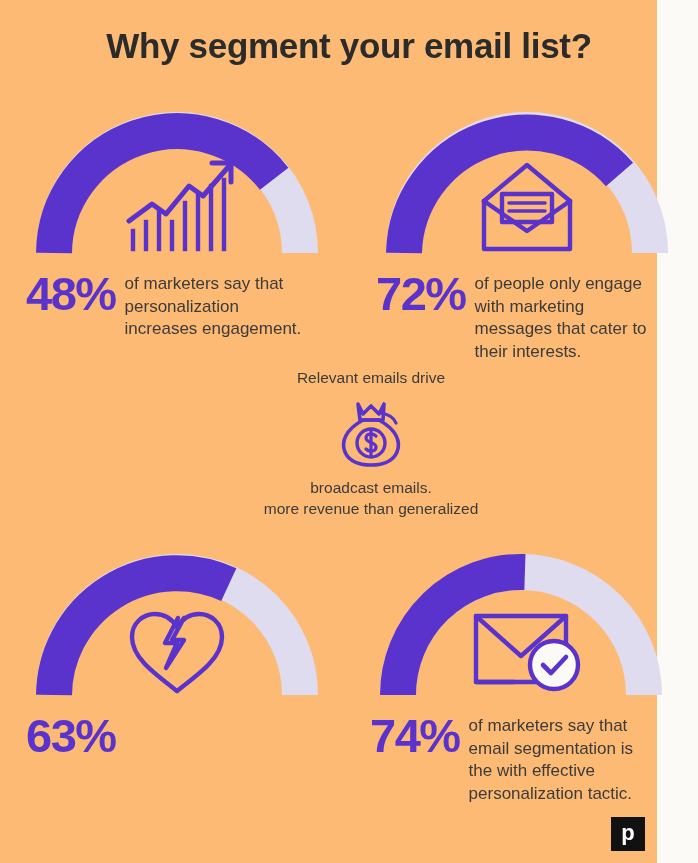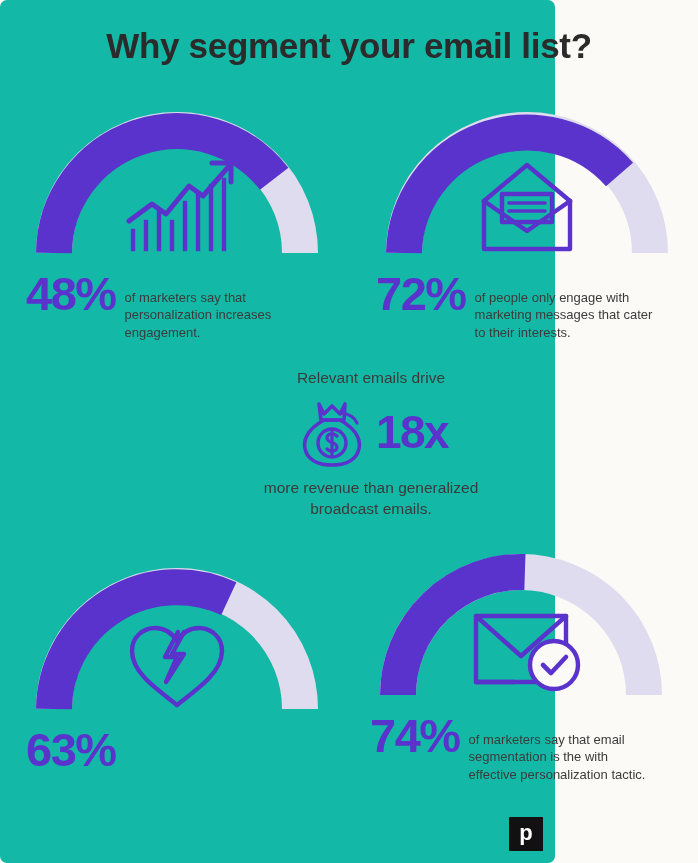--- a/index.html
+++ b/index.html
@@ -11,24 +11,23 @@
 
   body {
     background: #fcfaf6;
     font-family: "Liberation Sans", sans-serif;
     position: relative;
     overflow: hidden;
   }
 
   .page {
     position: relative;
-    width: 555px;
+    width: 657px;
     height: 863px;
-    background: #14b8a6;
-    border-radius: 7px;
+    background: #fdba74;
   }
 
   
   .title {
     position: absolute;
     top: 26px;
     left: 0;
     width: 698px;
     text-align: center;
     font-size: 35px;
@@ -38,21 +37,21 @@
   }
 
   
   .stat {
     position: absolute;
     width: 330px;
     height: 250px;
   }
   .stat-tl { left: 12px;  top: 108px; }
   .stat-tr { left: 362px; top: 108px; }
-  .stat-bl { left: 12px;  top: 564px; }
+  .stat-bl { left: 12px;  top: 550px; }
   .stat-br { left: 356px; top: 550px; }
 
   .gauge-wrap {
     position: relative;
     width: 290px;
     height: 152px;
     margin: 0 auto;
   }
   .gauge-wrap svg { display: block; }
 
@@ -69,26 +68,25 @@
   .pct {
     font-size: 47px;
     font-weight: bold;
     color: #5a33cc;
     line-height: 1;
     letter-spacing: -1.5px;
     white-space: nowrap;
     padding-top: 4px;
   }
   .caption {
-    font-size: 13px;
+    font-size: 17px;
     line-height: 1.33;
     color: #3b3b3b;
     padding-top: 7px;
     max-width: 180px;
-    margin-top: 16px;
   }
 
   
   .mid {
     position: absolute;
     left: 0;
     top: 368px;
     width: 698px;
     text-align: center;
     padding-left: 44px;
@@ -204,26 +202,25 @@
       <svg width="76" height="72" viewBox="0 0 76 72">
         <g stroke="#5a33cc" fill="none" stroke-width="3.6" stroke-linejoin="round" stroke-linecap="round">
           <path d="M 25 8 L 30 18 L 38 10 L 46 18 L 51 8 L 50 24 L 27 24 Z"></path>
           <path d="M 30 24 C 12 34 8 46 12 56 C 16 66 28 69 38 69 C 48 69 60 66 64 56 C 68 46 64 34 46 24 Z"></path>
           <path d="M 47 17 C 56 18 61 22 63 27" stroke-width="3.2"></path>
           <circle cx="38" cy="47" r="14" stroke-width="3.4"></circle>
           <path d="M 43 40 C 40 37 33 37 33 42 C 33 47 43 46 43 51 C 43 56 36 56 33 53" stroke-width="3.2"></path>
           <line x1="38" y1="34" x2="38" y2="60" stroke-width="3.2"></line>
         </g>
       </svg>
-      <div class="mid-mult">18x</div>
     </div>
 
     <div class="mid-bottom-text">
+      <div>broadcast emails.</div>
       <div>more revenue than generalized</div>
-      <div>broadcast emails.</div>
     </div>
   </div>
 
   <div class="stat stat-bl">
     <div class="gauge-wrap">
       <svg width="290" height="152" viewBox="0 0 290 152">
         <path d="M 22 145 A 123 123 0 0 1 268 145" fill="none" stroke="#dedcee" stroke-width="36" stroke-linecap="butt"></path>
         <path d="M 22 145 A 123 123 0 0 1 196.8 34.6" fill="none" stroke="#5a33cc" stroke-width="36" stroke-linecap="butt"></path>
 
         <g stroke="#5a33cc" fill="none" stroke-width="4.4" stroke-linejoin="round" stroke-linecap="round">

